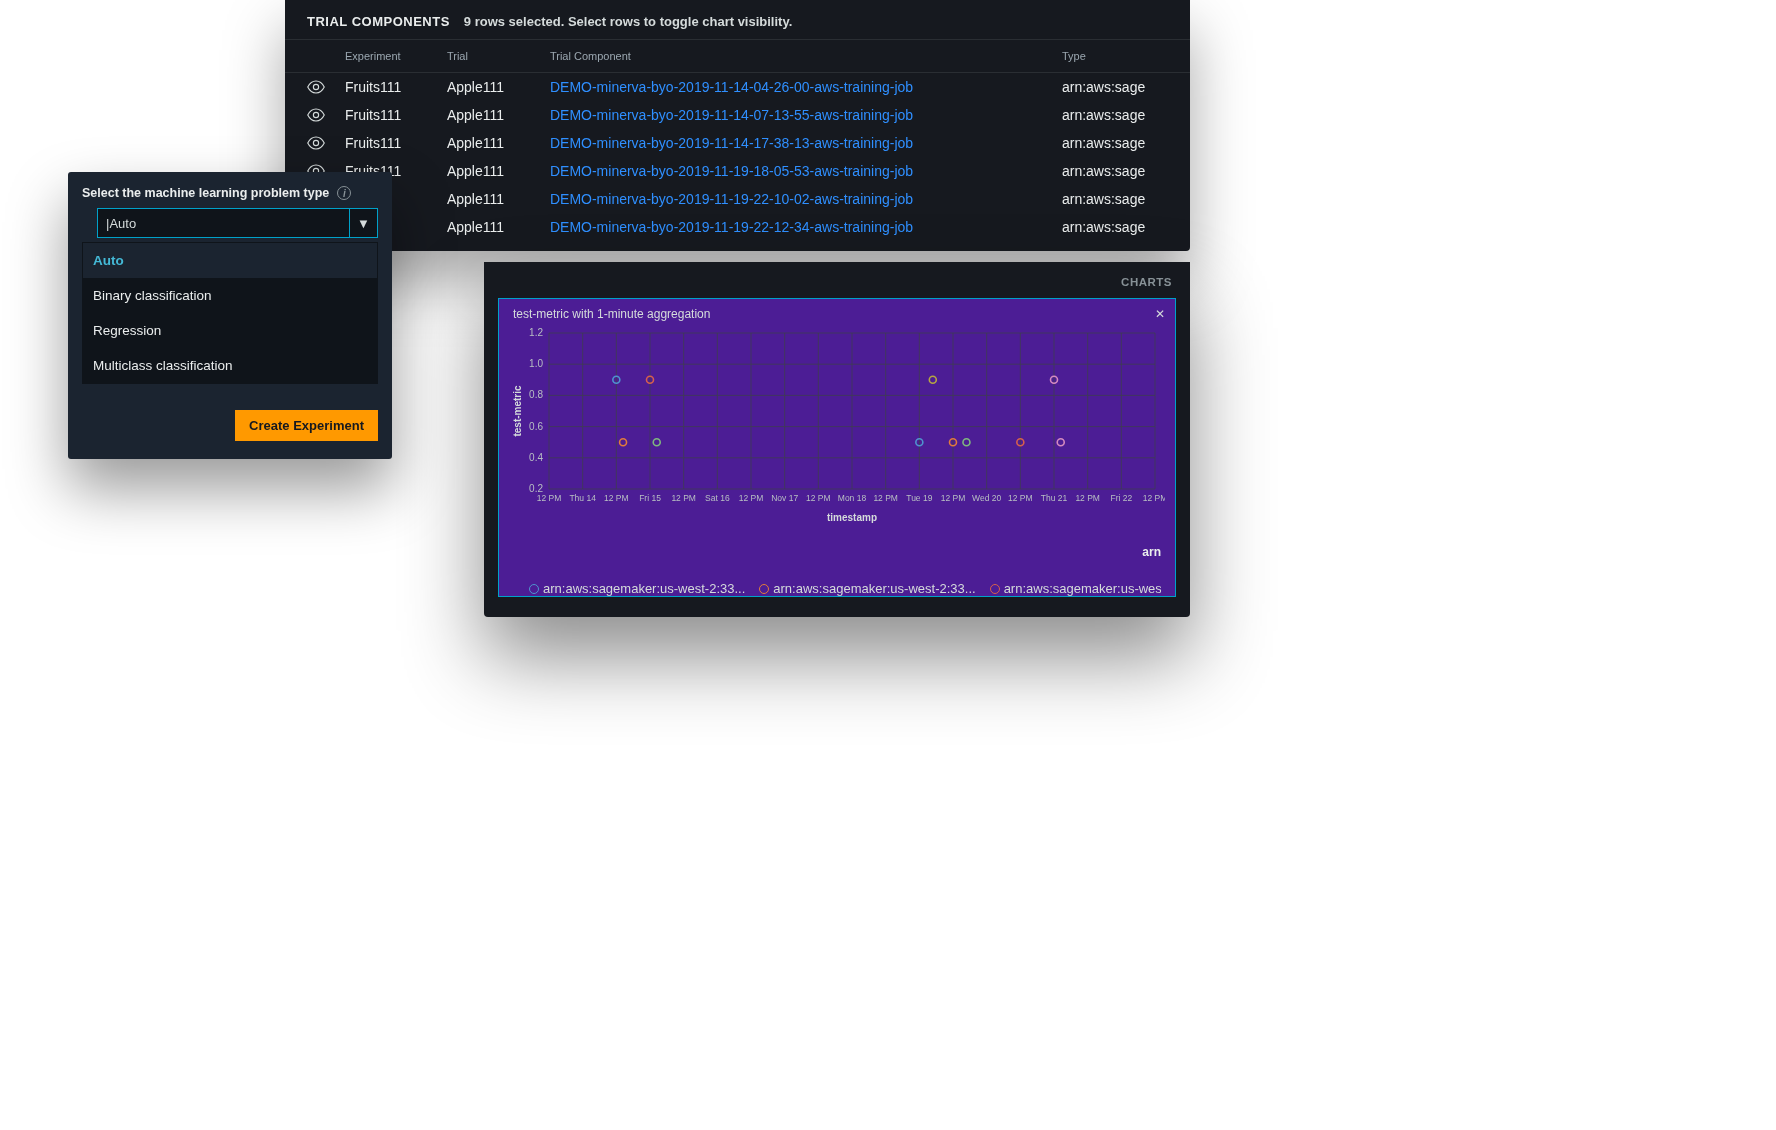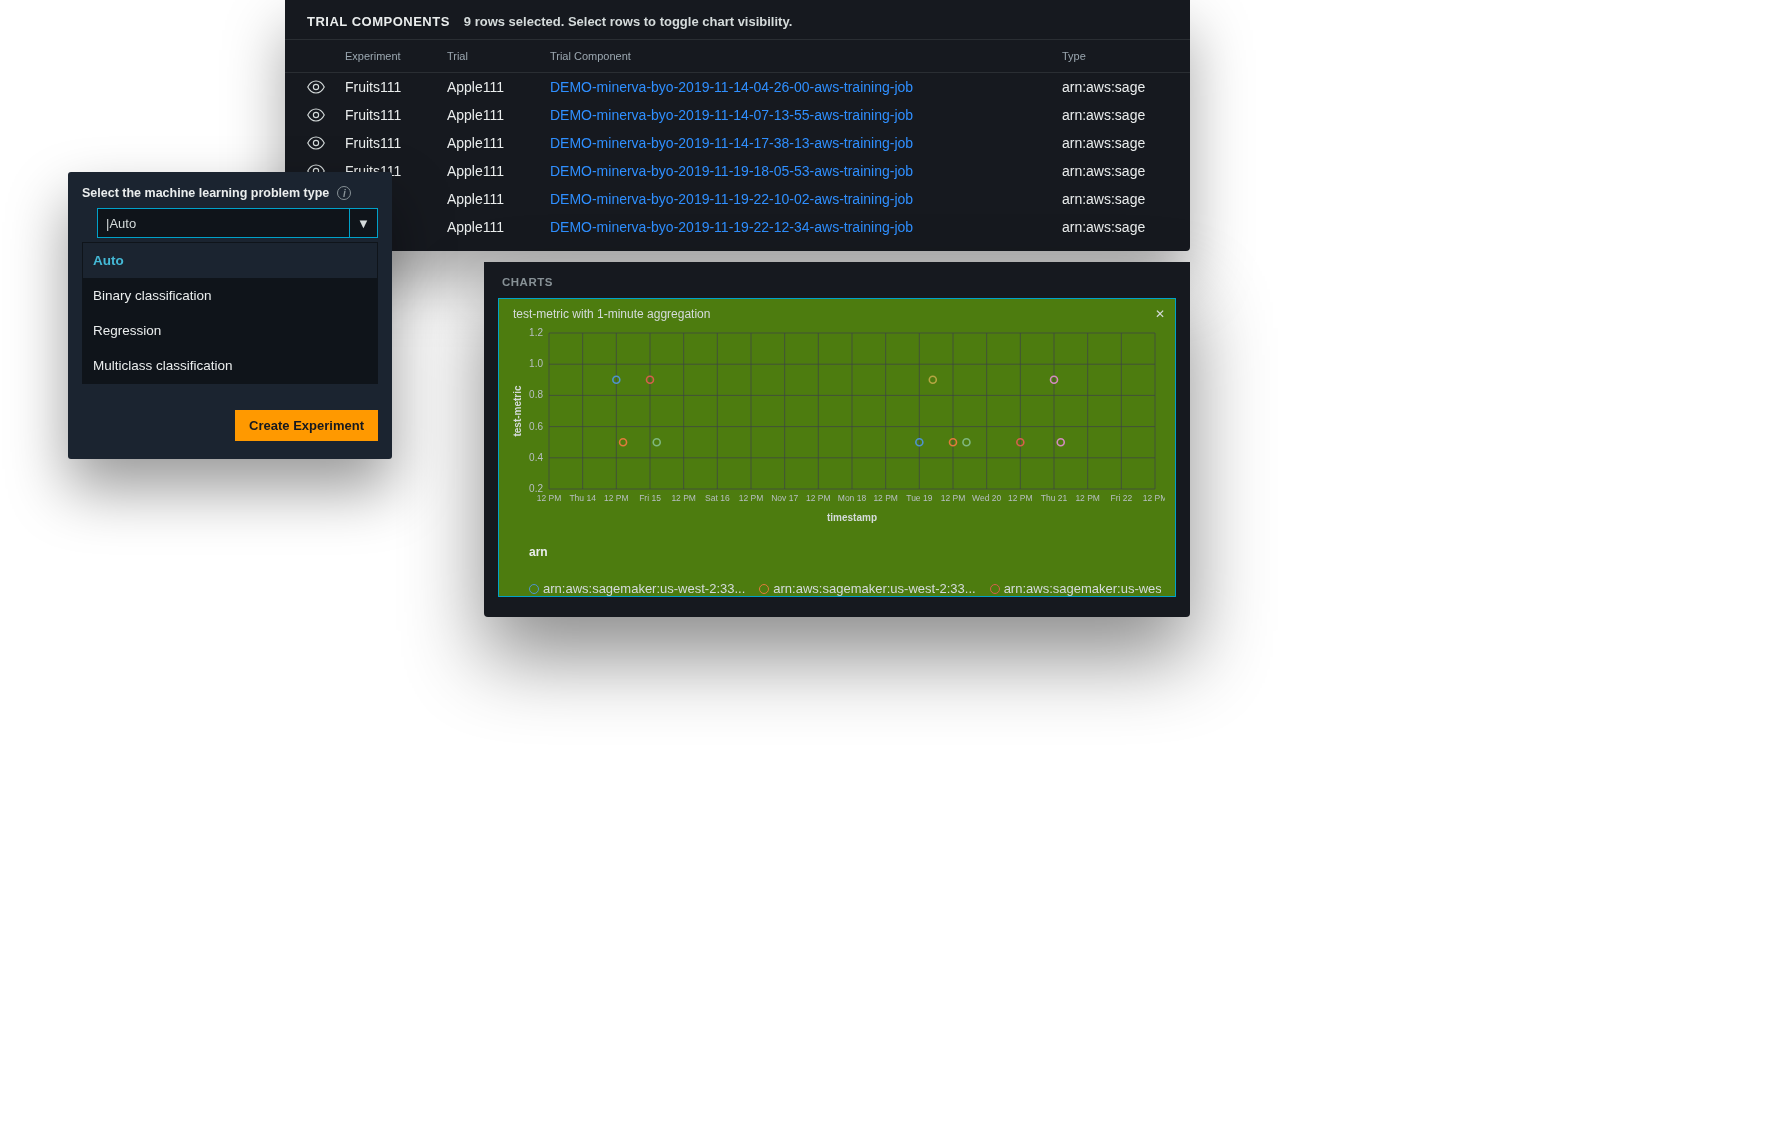--- a/index.html
+++ b/index.html
@@ -122,27 +122,28 @@
   
   .charts-panel {
     position: absolute;
     left: 484px;
     top: 262px;
     width: 706px;
     background: #16191f;
     border-radius: 0 0 4px 4px;
     box-shadow: 0 40px 80px rgba(0,0,0,0.45);
     padding-bottom: 16px;
+    text-align: right;
   }
   .charts-title { color: #879196; font-size: 11.5px; font-weight: 700; letter-spacing: .5px; padding: 14px 18px 10px 18px; }
 
   .chart-card {
     margin: 0 14px 4px 14px;
     border: 1px solid #00a1c9;
-    background: #4d7c0f;
+    background: #4c1d95;
   }
   .chart-card-head {
     display: flex; justify-content: space-between; align-items: center;
     padding: 8px 10px 6px 14px;
   }
   .chart-card-head span { color: #d5dbdb; font-size: 12px; }
   .close-x { color: #d5dbdb; font-size: 16px; font-weight: 300; cursor: pointer; }
 
   .plot-wrap { position: relative; padding: 0 10px 12px 10px; }
   svg.plot { display: block; }

